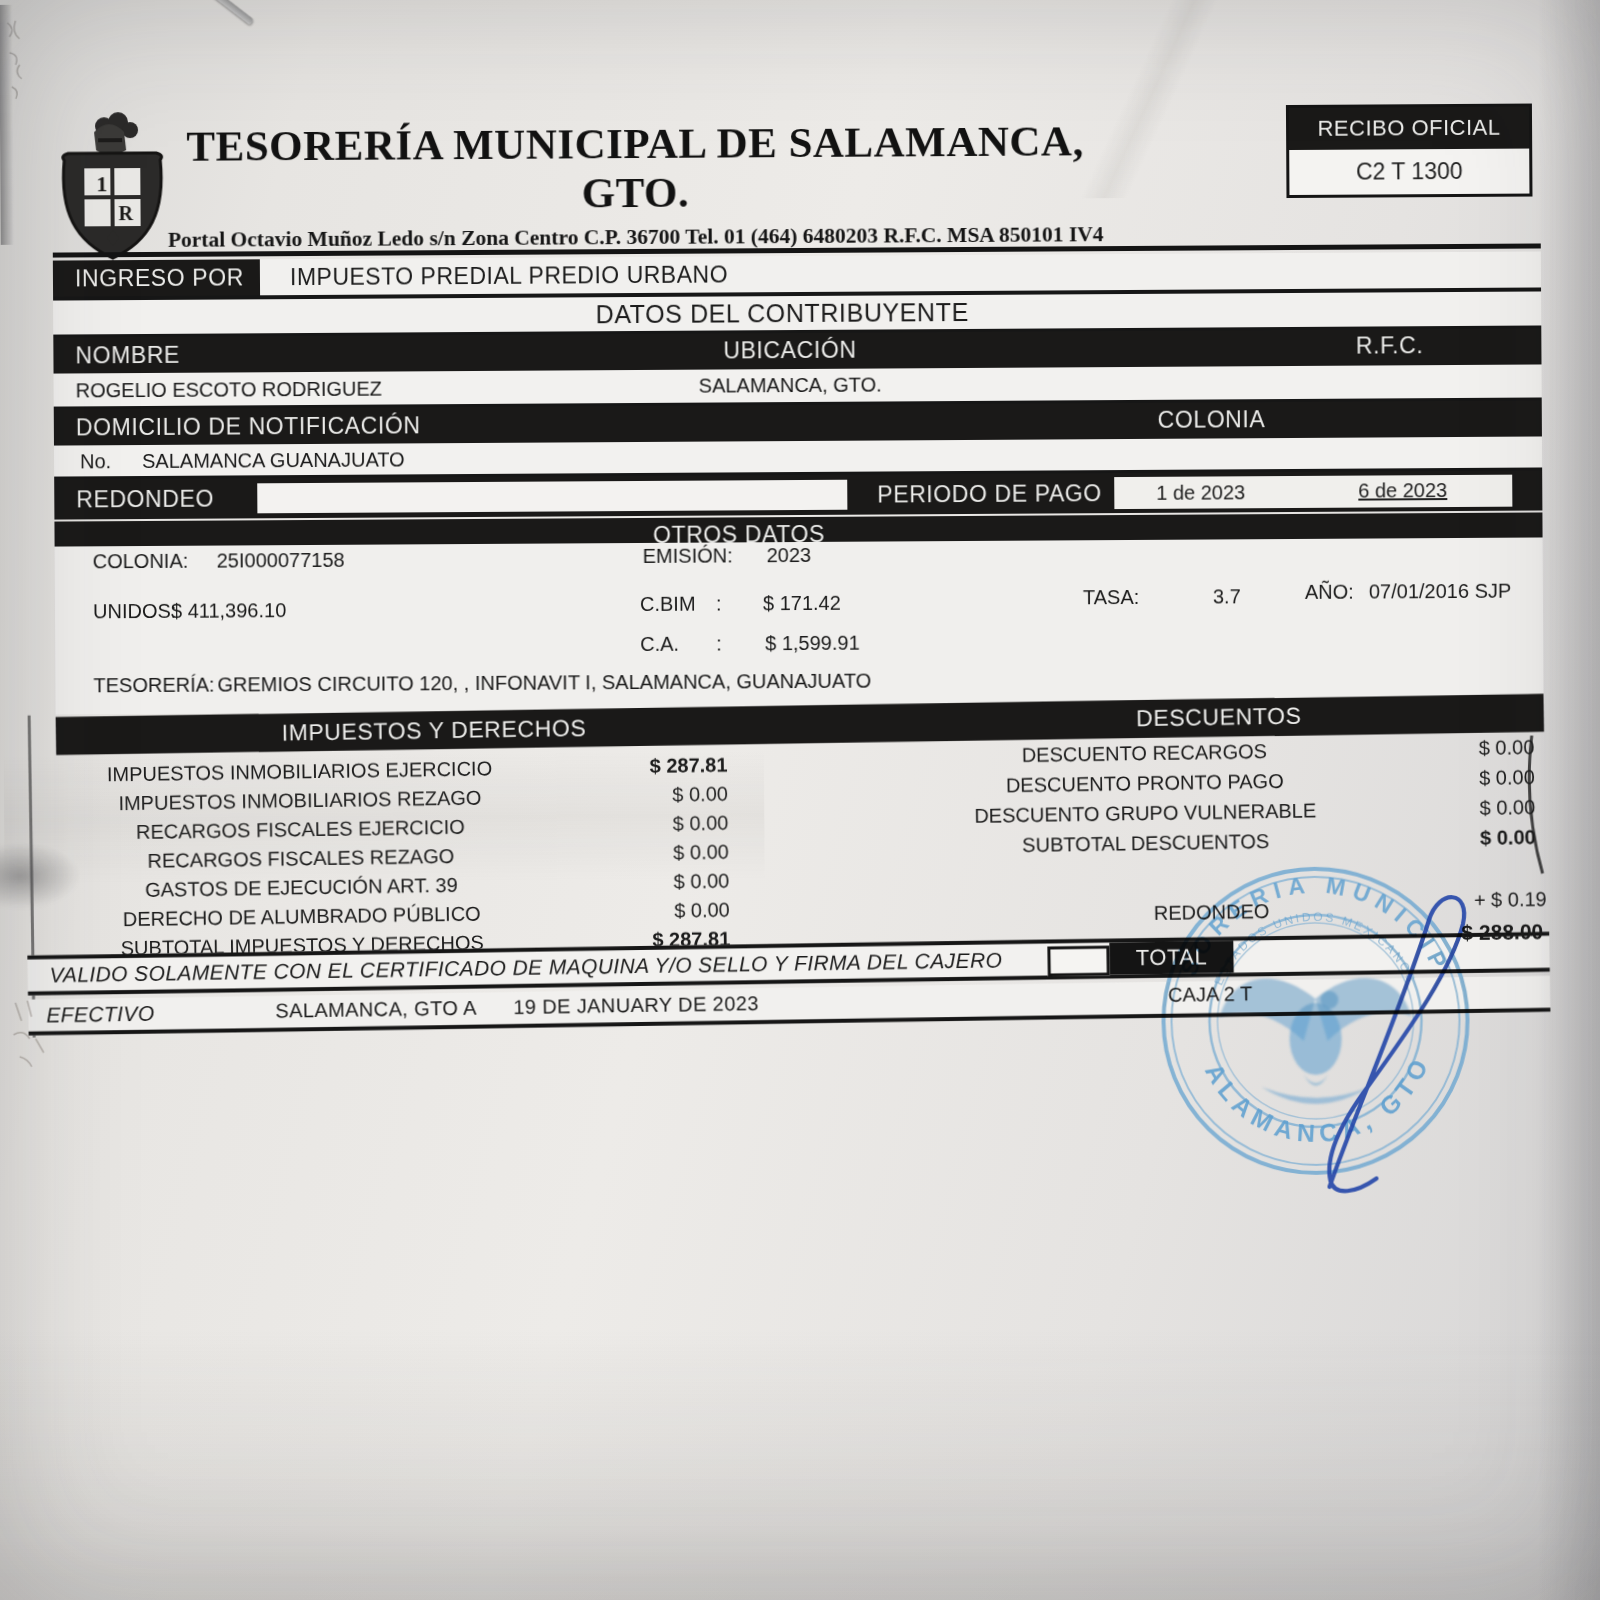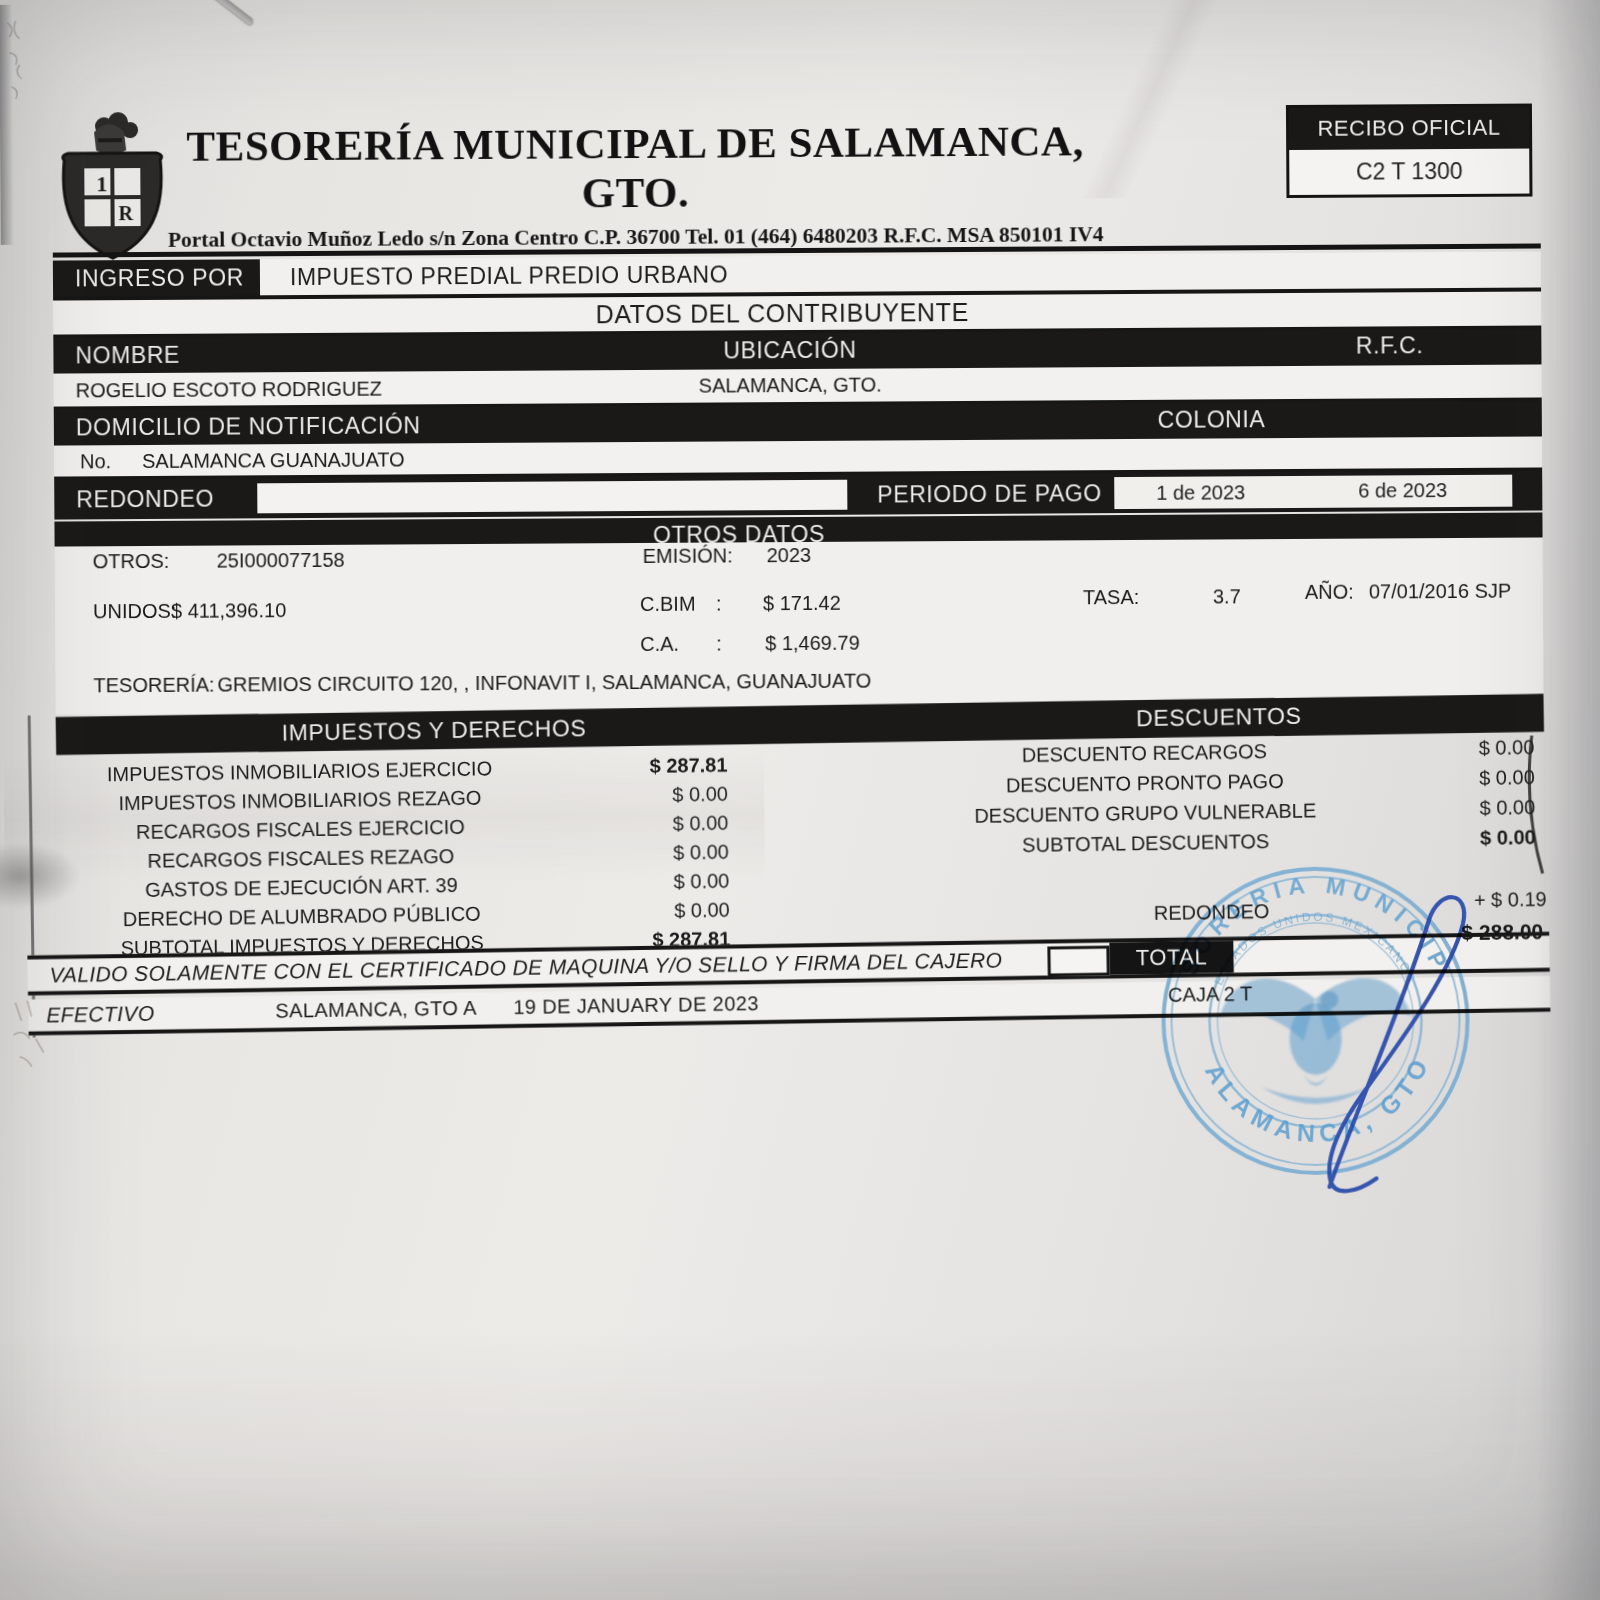--- a/index.html
+++ b/index.html
@@ -40,21 +40,21 @@
   .bar-domicilio .l2{position:absolute;left:77.8%;transform:translateX(-50%);top:4px;}
   .row-no{top:441px;height:31px;border-bottom:3px solid #161616;font-size:20px;}
   .row-no .n1{position:absolute;left:26px;top:5px;}
   .row-no .n2{position:absolute;left:88px;top:5px;}
   .row-concepto{top:475px;height:40px;background:#1a1918;}
   .row-concepto .l1{position:absolute;left:22px;top:7px;color:#ececea;font-size:23px;letter-spacing:.6px;}
   .cbox1{position:absolute;left:203px;top:5px;width:590px;height:30px;background:#f3f2f0;}
   .row-concepto .l2{position:absolute;left:823px;top:7px;color:#ececea;font-size:23px;letter-spacing:.6px;}
   .cbox2{position:absolute;left:1060px;top:4px;width:398px;height:32px;background:#f0efec;font-size:20px;color:#222;}
   .cbox2 .p1{position:absolute;left:42px;top:5px;}
-  .cbox2 .p2{position:absolute;left:244px;top:4px;}
+  .cbox2 .p2{position:absolute;left:244px;top:4px;text-decoration:underline;}
   .bar-otros{top:517px;height:33px;}
   .bar-otros .t{position:absolute;left:46%;transform:translateX(-50%);top:4px;}
   .otros{top:542px;height:168px;background:#f0efed;font-size:20px;}
   .otros span{position:absolute;white-space:nowrap;}
   .bottom-block{top:712px;left:52px;width:1488px;height:332px;transform:rotate(-.55deg);transform-origin:60px 0;}
   .bar-sections{position:absolute;top:0;left:0;width:100%;height:38px;background:#1a1918;}
   .bar-sections .s1{position:absolute;left:118px;width:520px;text-align:center;top:6px;color:#ececea;font-size:23px;letter-spacing:.6px;}
   .bar-sections .s2{position:absolute;left:913px;width:500px;text-align:center;top:5px;color:#ececea;font-size:23px;letter-spacing:.6px;}
   .charges{position:absolute;left:8px;top:44px;width:663px;font-size:20px;}
   .crow{display:flex;height:29px;align-items:center;}
@@ -160,36 +160,36 @@
       <div class="cbox2">
         <span class="p1">1 de 2023</span>
         <span class="p2">6 de 2023</span>
       </div>
     </div>
 
     <div class="abs cw blackbar bar-otros">
       <span class="t">OTROS DATOS</span>
     </div>
     <div class="abs cw otros">
-      <span style="left:38px;top:4px">OTROS:</span>
+      <span style="left:38px;top:4px">COLONIA:</span>
       <span style="left:162px;top:4px">25I000077158</span>
       <span style="left:588px;top:2px">EMISIÓN:</span>
       <span style="left:712px;top:2px">2023</span>
       <span style="left:38px;top:54px">UNIDOS:</span>
       <span style="left:116px;top:54px">$ 411,396.10</span>
       <span style="left:585px;top:50px">C.BIM</span>
       <span style="left:661px;top:50px">:</span>
       <span style="left:708px;top:50px">$ 171.42</span>
       <span style="left:1028px;top:46px">TASA:</span>
       <span style="left:1158px;top:46px">3.7</span>
       <span style="left:1250px;top:42px">AÑO:</span>
       <span style="left:1314px;top:42px">07/01/2016 SJP</span>
       <span style="left:585px;top:90px">C.A.</span>
       <span style="left:661px;top:90px">:</span>
-      <span style="left:710px;top:90px">$ 1,469.79</span>
+      <span style="left:710px;top:90px">$ 1,599.91</span>
       <span style="left:38px;top:128px">TESORERÍA:</span>
       <span style="left:162px;top:128px">GREMIOS CIRCUITO 120, , INFONAVIT I, SALAMANCA, GUANAJUATO</span>
     </div>
 
     <div class="abs bottom-block">
       <div class="vline"></div>
       <div class="bar-sections">
         <span class="s1">IMPUESTOS Y DERECHOS</span>
         <span class="s2">DESCUENTOS</span>
       </div>

